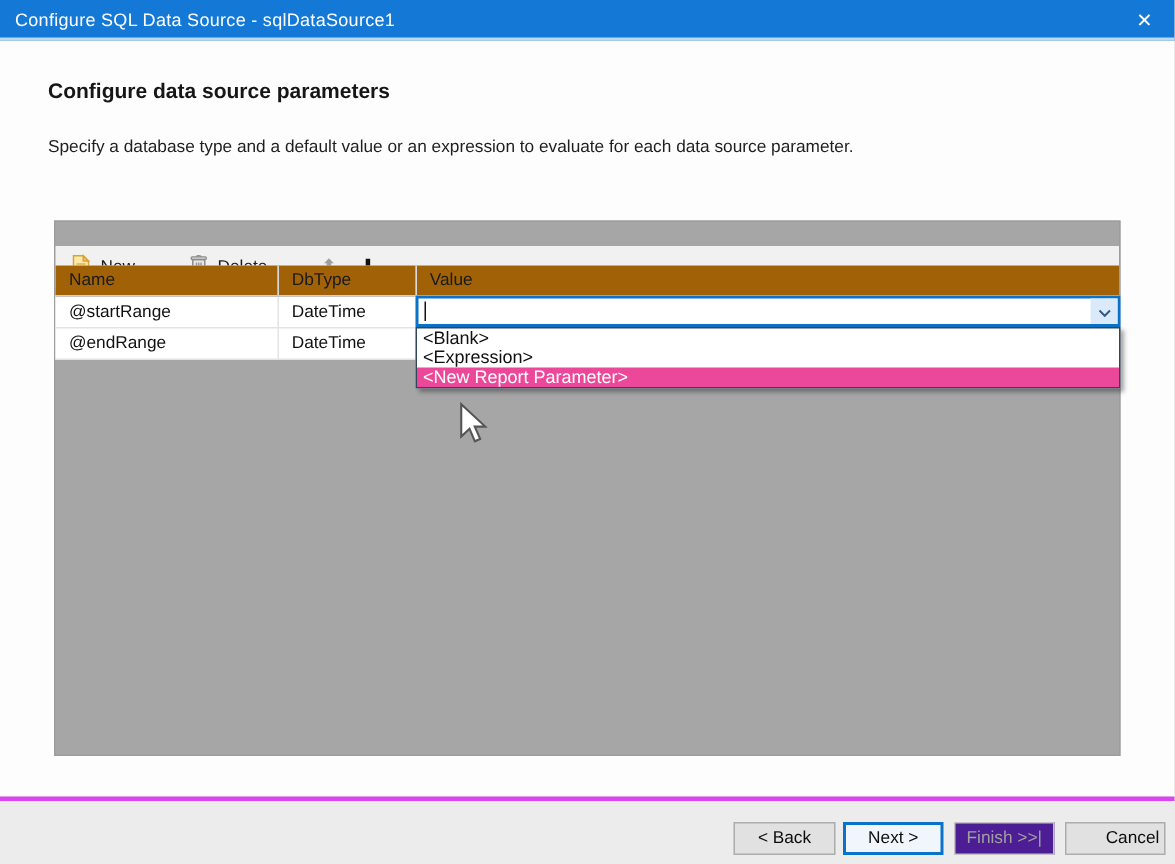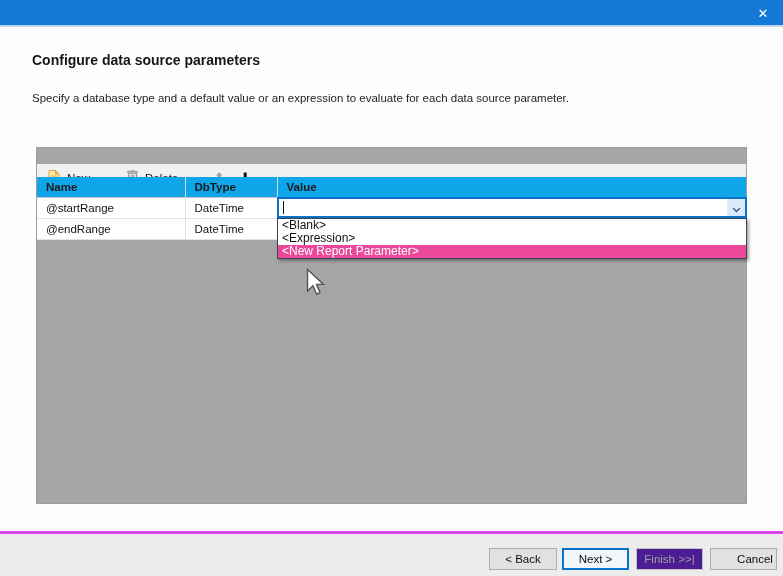--- a/index.html
+++ b/index.html
@@ -61,22 +61,22 @@
 
   table.param-grid {
     position:absolute; left:0; top:29px; width:709px;
     border-collapse:collapse; font-size:11.5px; background:#ffffff;
     table-layout:fixed;
   }
   table.param-grid col.c-name { width:148px; }
   table.param-grid col.c-dbtype { width:92px; }
   table.param-grid col.c-value { width:469px; }
   table.param-grid th {
-    font-weight:bold; text-align:left; height:20px;
-    padding:0 0 0 9px; background:#0ea5e9;
+    font-weight:normal; text-align:left; height:20px;
+    padding:0 0 0 9px; background:#a16207;
     border-right:1px solid #d9d9d9; border-bottom:1px solid #c4c4c4;
     color:#1a1a1a;
   }
   table.param-grid th:last-child { border-right:none; }
   table.param-grid td {
     height:21px; padding:0 0 0 9px; background:#ffffff;
     border-right:1px solid #e3e3e3; border-bottom:1px solid #e3e3e3;
     color:#111111;
   }
   table.param-grid td:last-child { border-right:none; }
@@ -123,20 +123,21 @@
   .btn-next   { left:562px; width:67px; border:2px solid #0a72c8; background:#f0f6fb; }
   .btn-finish { left:636px; width:67px; color:#a0a0a0; background:#4c1d95; border-color:#c3c3c3; }
   .btn-cancel { left:710px; width:67px;padding-left:23px; }
 </style>
 </head>
 <body>
 
 <div class="dialog">
 
   <div class="titlebar">
+    <span class="titlebar-text">Configure SQL Data Source - sqlDataSource1</span>
     <span class="close-btn">✕</span>
   </div>
 
   <div class="heading">Configure data source parameters</div>
   <div class="description">Specify a database type and a default value or an expression to evaluate for each data source parameter.</div>
 
   <div class="grid-panel">
 
     <div class="toolbar">
       <div class="tool-btn">

